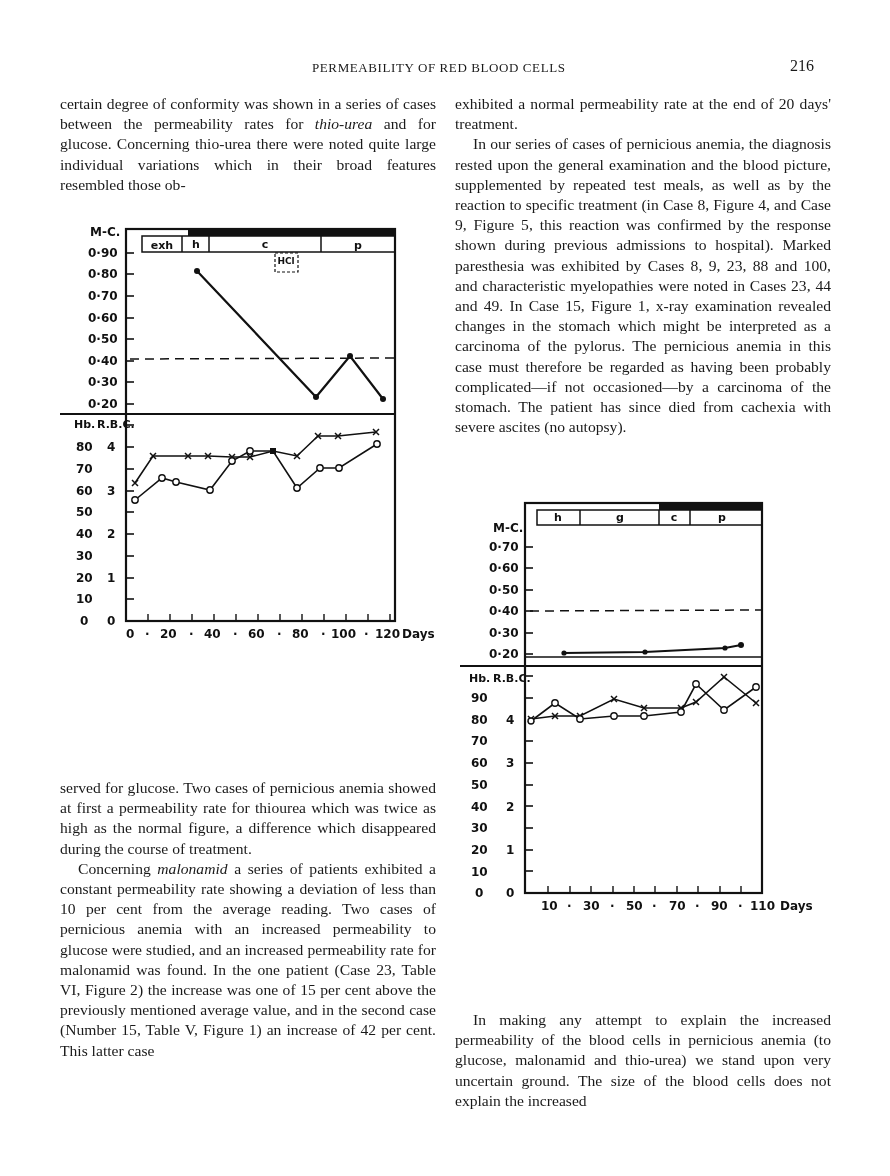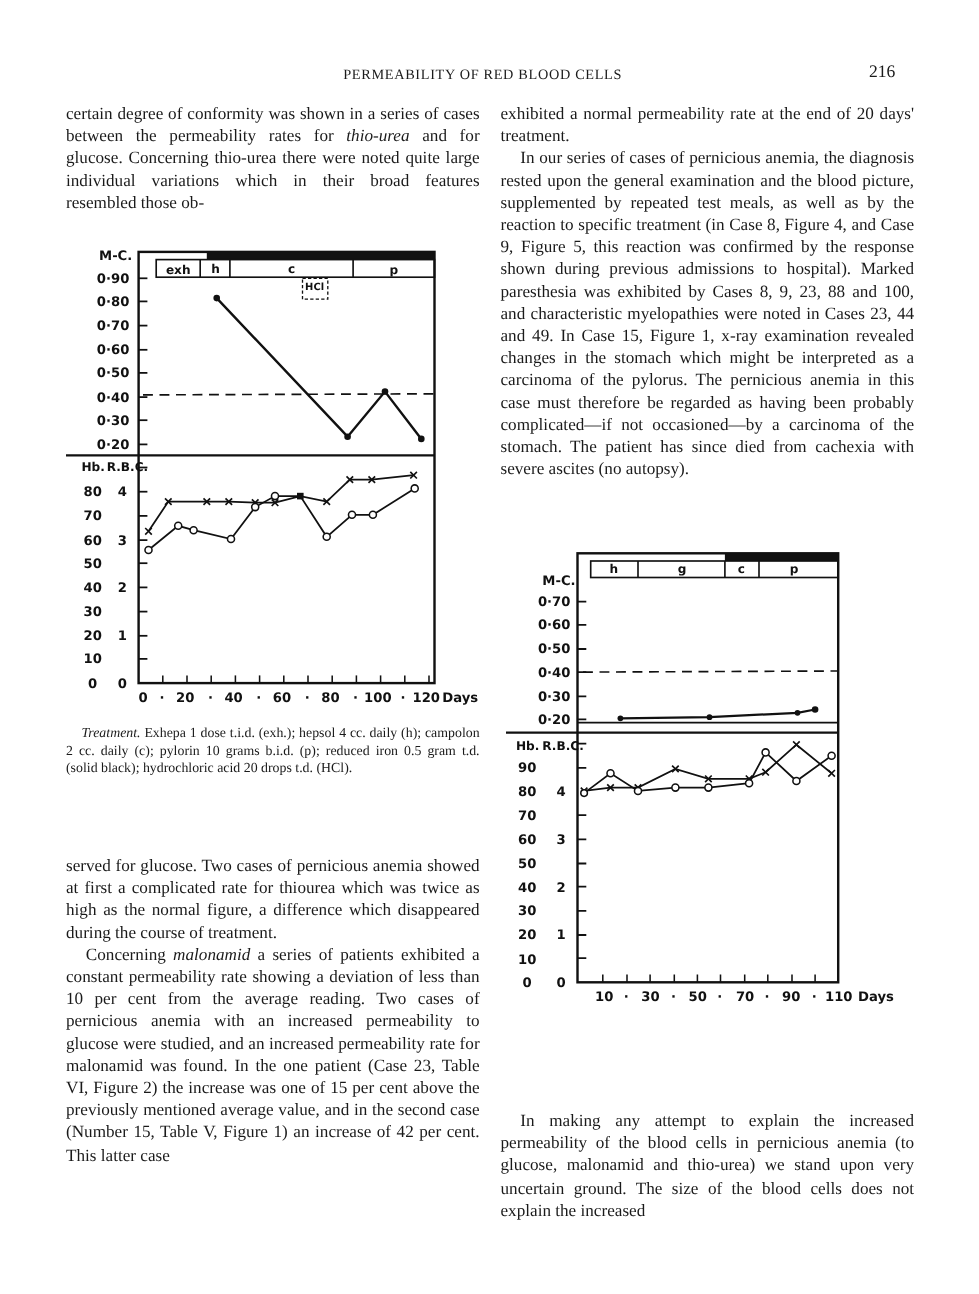--- a/index.html
+++ b/index.html
@@ -159,25 +159,24 @@
     <text x="292" y="638">80</text>
       <text x="321" y="638">·</text>
       <text x="331" y="638">100</text>
       <text x="364" y="638">·</text>
     <text x="375" y="638">120</text>
   </g>
   <text x="402" y="638" font-size="12">Days</text>
 </svg>
 
 <div class="caption" style="left:60px; top:652px; width:376px;">
-  <div class="cap-treat"><i>Treatment.</i><span> Exhepa 1 dose t.i.d. (exh.); hepsol 4 cc. daily (h); campolon 2 cc. daily (c); pylorin 10 grams b.i.d. (p); reduced iron 0.5 gram t.d. (solid black); hydrochloric acid 20 drops t.d. (HCl).</span></div>
 </div>
 
 <div class="col" style="left:60px; top:778px;">
-  <p>served for glucose. Two cases of pernicious anemia showed at first a complicated rate for thiourea which was twice as high as the normal figure, a difference which disappeared during the course of treatment.</p>
+  <p>served for glucose. Two cases of pernicious anemia showed at first a permeability rate for thiourea which was twice as high as the normal figure, a difference which disappeared during the course of treatment.</p>
   <p class="indent"><span>Concerning </span><i>malonamid</i><span> a series of patients exhibited a constant permeability rate showing a deviation of less than 10 per cent from the average reading. Two cases of pernicious anemia with an increased permeability to glucose were studied, and an increased permeability rate for malonamid was found. In the one patient (Case 23, Table VI, Figure 2) the increase was one of 15 per cent above the previously mentioned average value, and in the second case (Number 15, Table V, Figure 1) an increase of 42 per cent. This latter case</span></p>
 </div>
 
 <div class="col" style="left:455px; top:94px;">
   <p>exhibited a normal permeability rate at the end of 20 days' treatment.</p>
   <p class="indent">In our series of cases of pernicious anemia, the diagnosis rested upon the general examination and the blood picture, supplemented by repeated test meals, as well as by the reaction to specific treatment (in Case 8, Figure 4, and Case 9, Figure 5, this reaction was confirmed by the response shown during previous admissions to hospital). Marked paresthesia was exhibited by Cases 8, 9, 23, 88 and 100, and characteristic myelopathies were noted in Cases 23, 44 and 49. In Case 15, Figure 1, x-ray examination revealed changes in the stomach which might be interpreted as a carcinoma of the pylorus. The pernicious anemia in this case must therefore be regarded as having been probably complicated—if not occasioned—by a carcinoma of the stomach. The patient has since died from cachexia with severe ascites (no autopsy).</p>
 </div>
 
 <svg style="position:absolute; left:460px; top:495px;" width="380" height="420" viewBox="460 495 380 420">
   <rect x="525" y="503" width="237" height="390" fill="none" stroke="#111" stroke-width="2.2"></rect>

